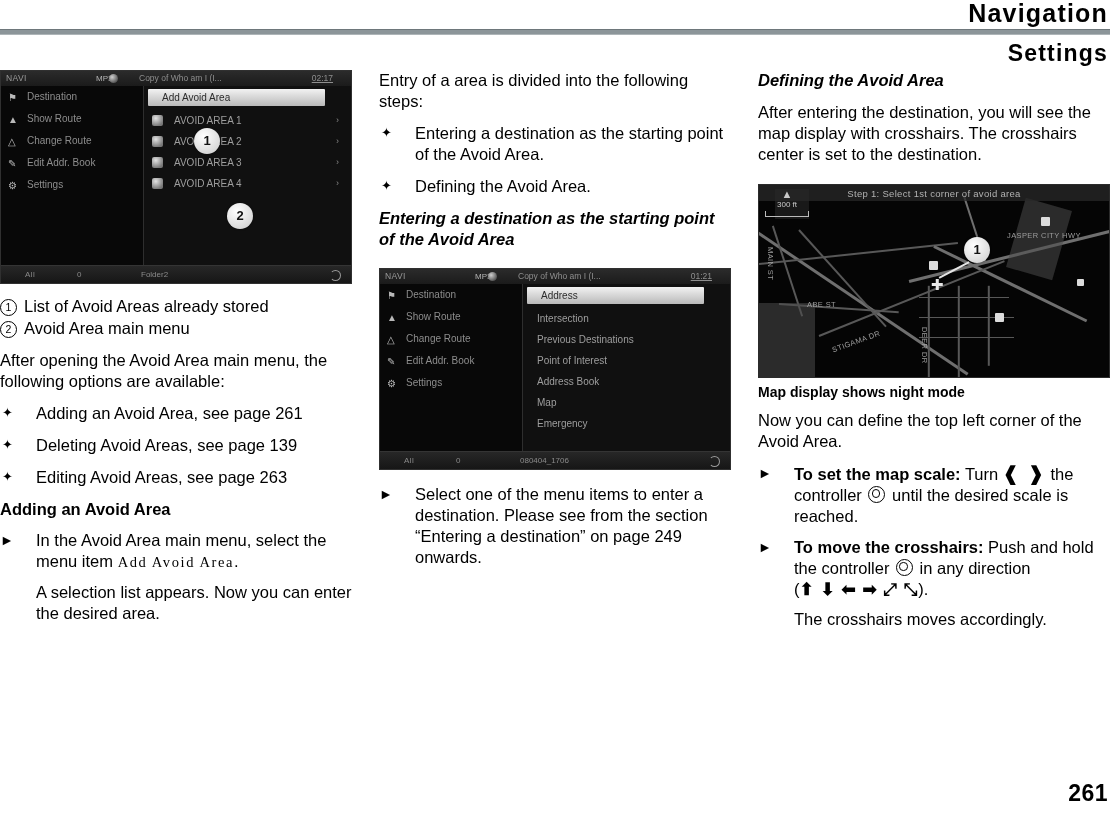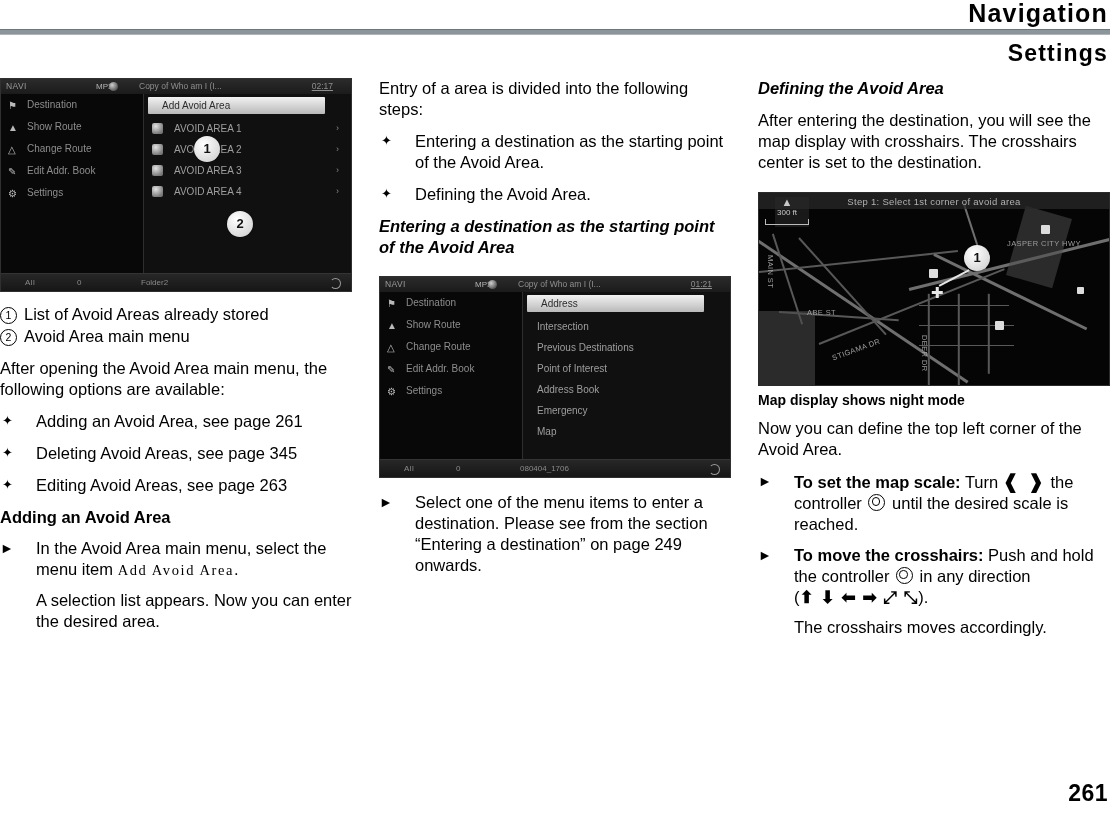--- a/index.html
+++ b/index.html
@@ -53,21 +53,20 @@
   .columns {
     position: absolute;
     left: 0;
     top: 70px;
     width: 1110px;
   }
   .col {
     position: absolute;
     top: 0;
     width: 352px;
-    margin-top: 8px;
   }
   .col-1 { left: 0px; }
   .col-2 { left: 379px; }
   .col-3 { left: 758px; }
 
   p, .para {
     font-size: 16.5px;
     line-height: 21px;
     margin: 0 0 11px 0;
   }
@@ -440,21 +439,21 @@
     </div>
 
     <p>After opening the Avoid Area main menu, the following options are available:</p>
 
     <div class="bul">
       <span class="mk">✦</span>
       <span>Adding an Avoid Area, see page 261</span>
     </div>
     <div class="bul">
       <span class="mk">✦</span>
-      <span>Deleting Avoid Areas, see page 345</span>
+      <span>Deleting Avoid Areas, see page 139</span>
     </div>
     <div class="bul">
       <span class="mk">✦</span>
       <span>Editing Avoid Areas, see page 263</span>
     </div>
 
     <div class="h-bold">Adding an Avoid Area</div>
 
     <div class="act">
       <span class="mk">►</span>
@@ -512,22 +511,22 @@
           <span>Settings</span>
         </div>
       </div>
 
       <div class="shot-right">
         <div class="hl-row">Address</div>
         <div class="plain-row">Intersection</div>
         <div class="plain-row">Previous Destinations</div>
         <div class="plain-row">Point of Interest</div>
         <div class="plain-row">Address Book</div>
+        <div class="plain-row">Map</div>
         <div class="plain-row">Emergency</div>
-        <div class="plain-row">Map</div>
       </div>
 
       <div class="shot-botbar">
         <span class="bb-a">All</span>
         <span class="bb-b">0</span>
         <span class="bb-c">080404_1706</span>
         <span class="bb-ic"></span>
       </div>
     </div>
 

